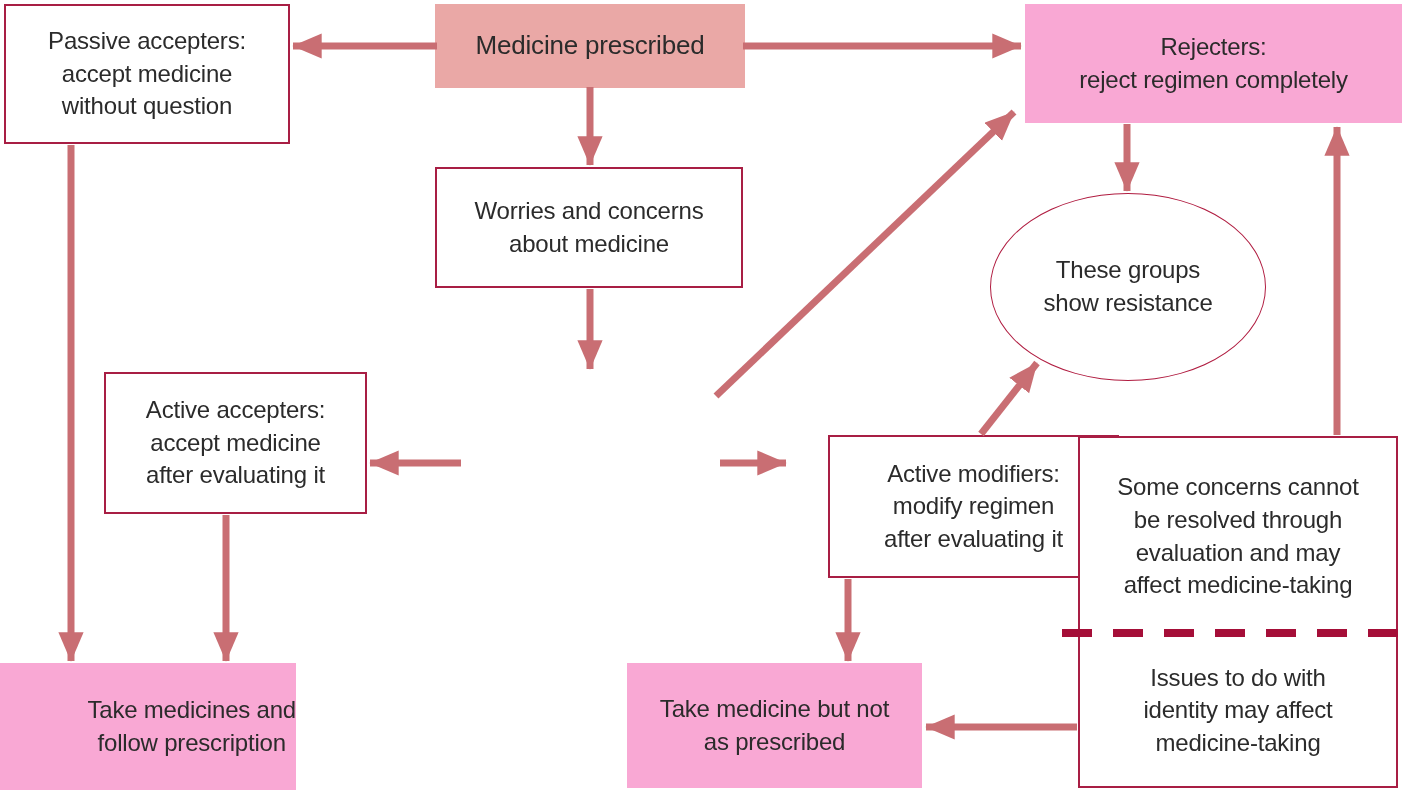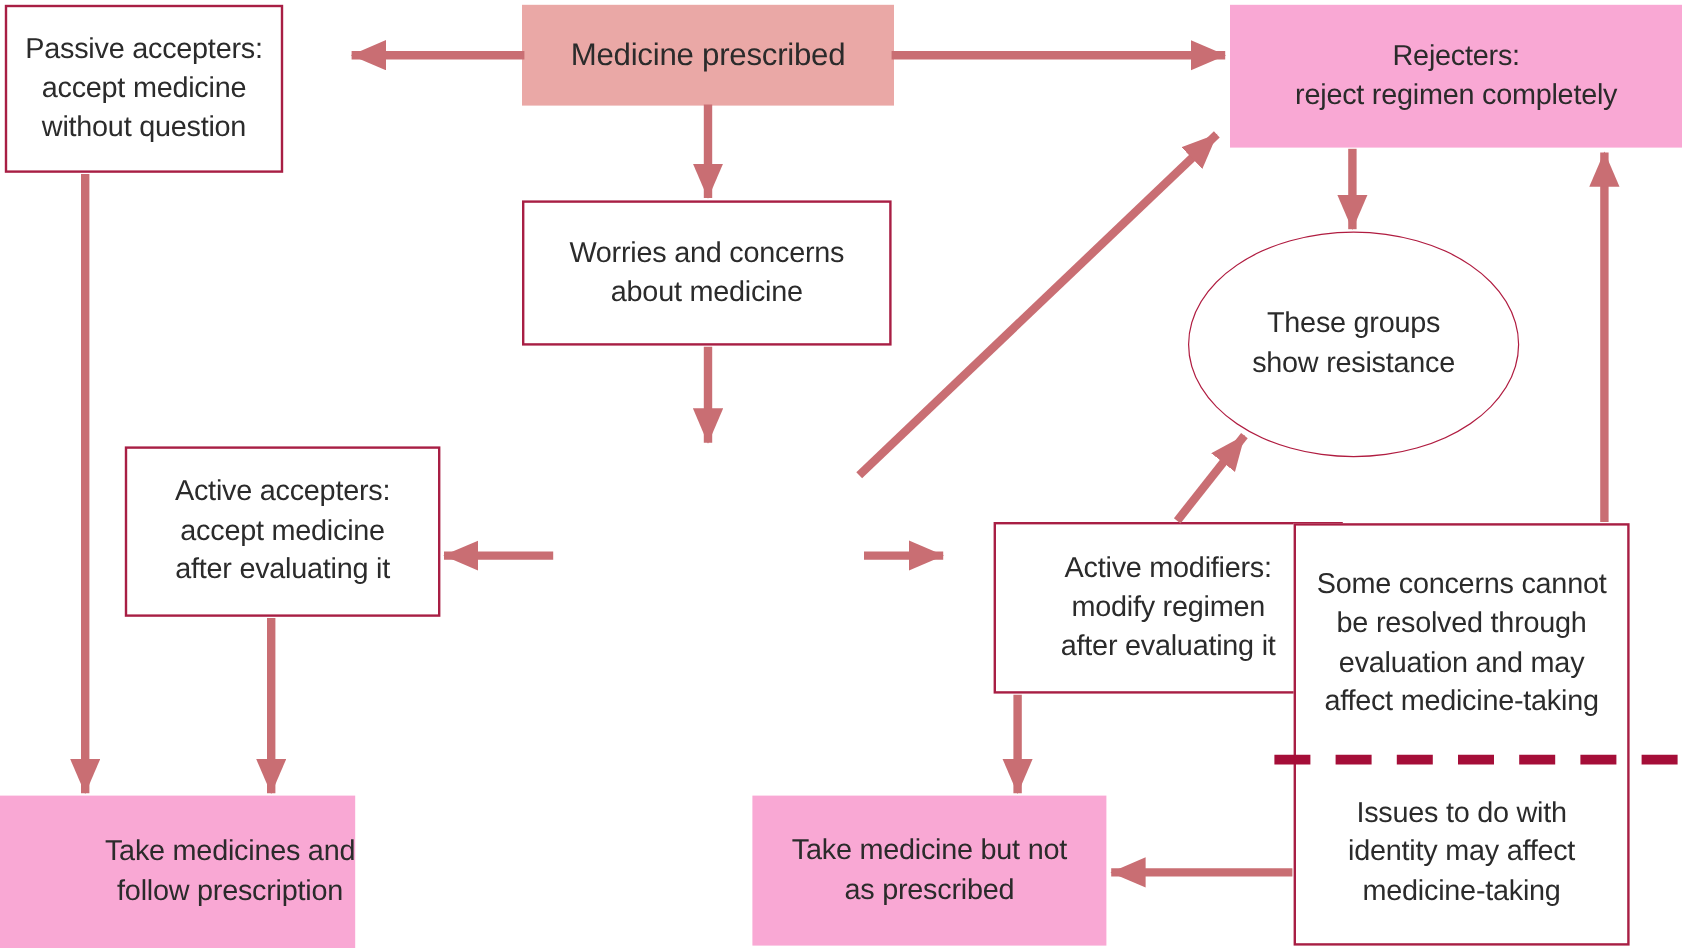--- a/index.html
+++ b/index.html
@@ -23,28 +23,28 @@
     line-height: 1.36;
     letter-spacing: -0.2px;
   }
   .node .lbl { white-space: pre-line; }
   .bordered { background: #ffffff; border: 2px solid #a81e44; }
   .fill-primary { background: #eaa8a6; }
   .fill-light { background: #f9a8d4; }
   .ellipse { border: 1.5px solid #b01c40; border-radius: 50%; background: #ffffff; }
 
   #node-medicine-prescribed { left: 435px; top: 4px;   width: 310px; height: 84px; font-size: 26px; }
-  #node-passive-accepters   { left: 4px;   top: 4px;   width: 232px; height: 140px; }
+  #node-passive-accepters   { left: 4px;   top: 4px;   width: 286px; height: 140px; }
   #node-rejecters           { left: 1025px;top: 4px;   width: 377px; height: 119px; }
   #node-worries             { left: 435px; top: 167px; width: 308px; height: 121px; }
   #node-some-concerns       { left: 463px; top: 372px; width: 255px; height: 185px; }
   #node-active-accepters    { left: 104px; top: 372px; width: 263px; height: 142px; }
   #node-active-modifiers    { left: 828px; top: 435px; width: 291px; height: 143px; }
   #node-resistance          { left: 990px; top: 193px; width: 276px; height: 188px; }
-  #node-right-box           { left: 1078px;top: 436px; width: 280px; height: 352px;
+  #node-right-box           { left: 1078px;top: 436px; width: 320px; height: 352px;
                               flex-direction: column; align-items: stretch; justify-content: flex-start; padding: 0; }
   #node-right-box .section  { display: flex; align-items: center; justify-content: center; text-align: center; }
   #node-right-box .upper    { height: 197px; }
   #node-right-box .lower    { flex: 1; }
   #node-take-medicines      { left: 0px;   top: 663px; width: 296px; height: 127px; justify-content: flex-end; }
   #node-take-medicine-not   { left: 627px; top: 663px; width: 295px; height: 125px; }
 
   #arrow-layer {
     position: absolute;
     left: 0; top: 0;

